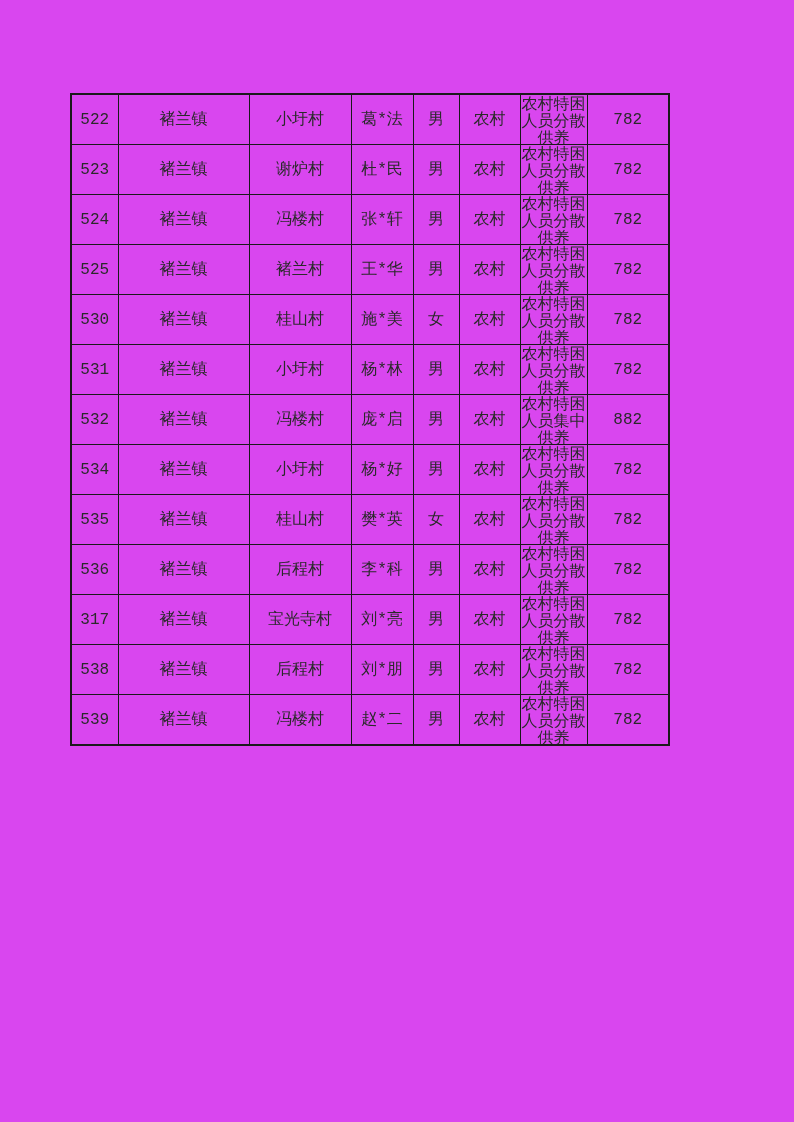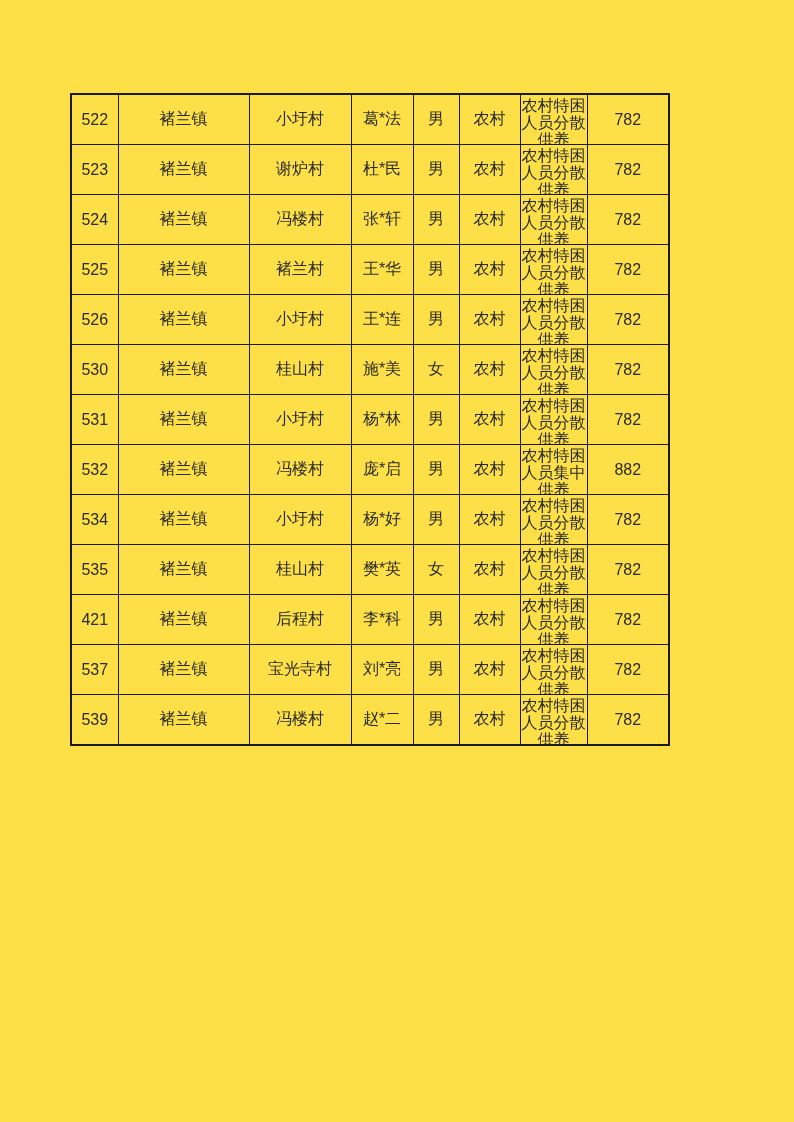--- a/index.html
+++ b/index.html
@@ -4,23 +4,23 @@
 <style>
   html, body {
     margin: 0;
     padding: 0;
     background: #ffffff;
   }
   .page {
     position: relative;
     width: 794px;
     height: 1122px;
-    background: #fde047;
+    background: #d946ef;
     overflow: hidden;
-    font-family: Liberation Sans, sans-serif;
+    font-family: Liberation Mono, monospace;
     color: #2a2a2a;
   }
   table.roster {
     position: absolute;
     left: 70px;
     top: 93px;
     width: 598px;
     border-collapse: collapse;
     table-layout: fixed;
     border: 2px solid #1a1a1a;
@@ -109,32 +109,20 @@
     <td class="c-village">褚兰村</td>
     <td class="c-name">王*华</td>
     <td class="c-gender">男</td>
     <td class="c-residence">农村</td>
     <td class="c-category">
       <div class="cat-clip">农村特困人员分散供养</div>
     </td>
     <td class="c-amount">782</td>
   </tr>
 
-  <tr>
-    <td class="c-serial">526</td>
-    <td class="c-town">褚兰镇</td>
-    <td class="c-village">小圩村</td>
-    <td class="c-name">王*连</td>
-    <td class="c-gender">男</td>
-    <td class="c-residence">农村</td>
-    <td class="c-category">
-      <div class="cat-clip">农村特困人员分散供养</div>
-    </td>
-    <td class="c-amount">782</td>
-  </tr>
 
 
 
 
   <tr>
     <td class="c-serial">530</td>
     <td class="c-town">褚兰镇</td>
     <td class="c-village">桂山村</td>
     <td class="c-name">施*美</td>
     <td class="c-gender">女</td>
@@ -192,45 +180,57 @@
     <td class="c-name">樊*英</td>
     <td class="c-gender">女</td>
     <td class="c-residence">农村</td>
     <td class="c-category">
       <div class="cat-clip">农村特困人员分散供养</div>
     </td>
     <td class="c-amount">782</td>
   </tr>
 
   <tr>
-    <td class="c-serial">421</td>
+    <td class="c-serial">536</td>
     <td class="c-town">褚兰镇</td>
     <td class="c-village">后程村</td>
     <td class="c-name">李*科</td>
     <td class="c-gender">男</td>
     <td class="c-residence">农村</td>
     <td class="c-category">
       <div class="cat-clip">农村特困人员分散供养</div>
     </td>
     <td class="c-amount">782</td>
   </tr>
 
   <tr>
-    <td class="c-serial">537</td>
+    <td class="c-serial">317</td>
     <td class="c-town">褚兰镇</td>
     <td class="c-village">宝光寺村</td>
     <td class="c-name">刘*亮</td>
     <td class="c-gender">男</td>
     <td class="c-residence">农村</td>
     <td class="c-category">
       <div class="cat-clip">农村特困人员分散供养</div>
     </td>
     <td class="c-amount">782</td>
   </tr>
 
+  <tr>
+    <td class="c-serial">538</td>
+    <td class="c-town">褚兰镇</td>
+    <td class="c-village">后程村</td>
+    <td class="c-name">刘*朋</td>
+    <td class="c-gender">男</td>
+    <td class="c-residence">农村</td>
+    <td class="c-category">
+      <div class="cat-clip">农村特困人员分散供养</div>
+    </td>
+    <td class="c-amount">782</td>
+  </tr>
 
   <tr>
     <td class="c-serial">539</td>
     <td class="c-town">褚兰镇</td>
     <td class="c-village">冯楼村</td>
     <td class="c-name">赵*二</td>
     <td class="c-gender">男</td>
     <td class="c-residence">农村</td>
     <td class="c-category">
       <div class="cat-clip">农村特困人员分散供养</div>

